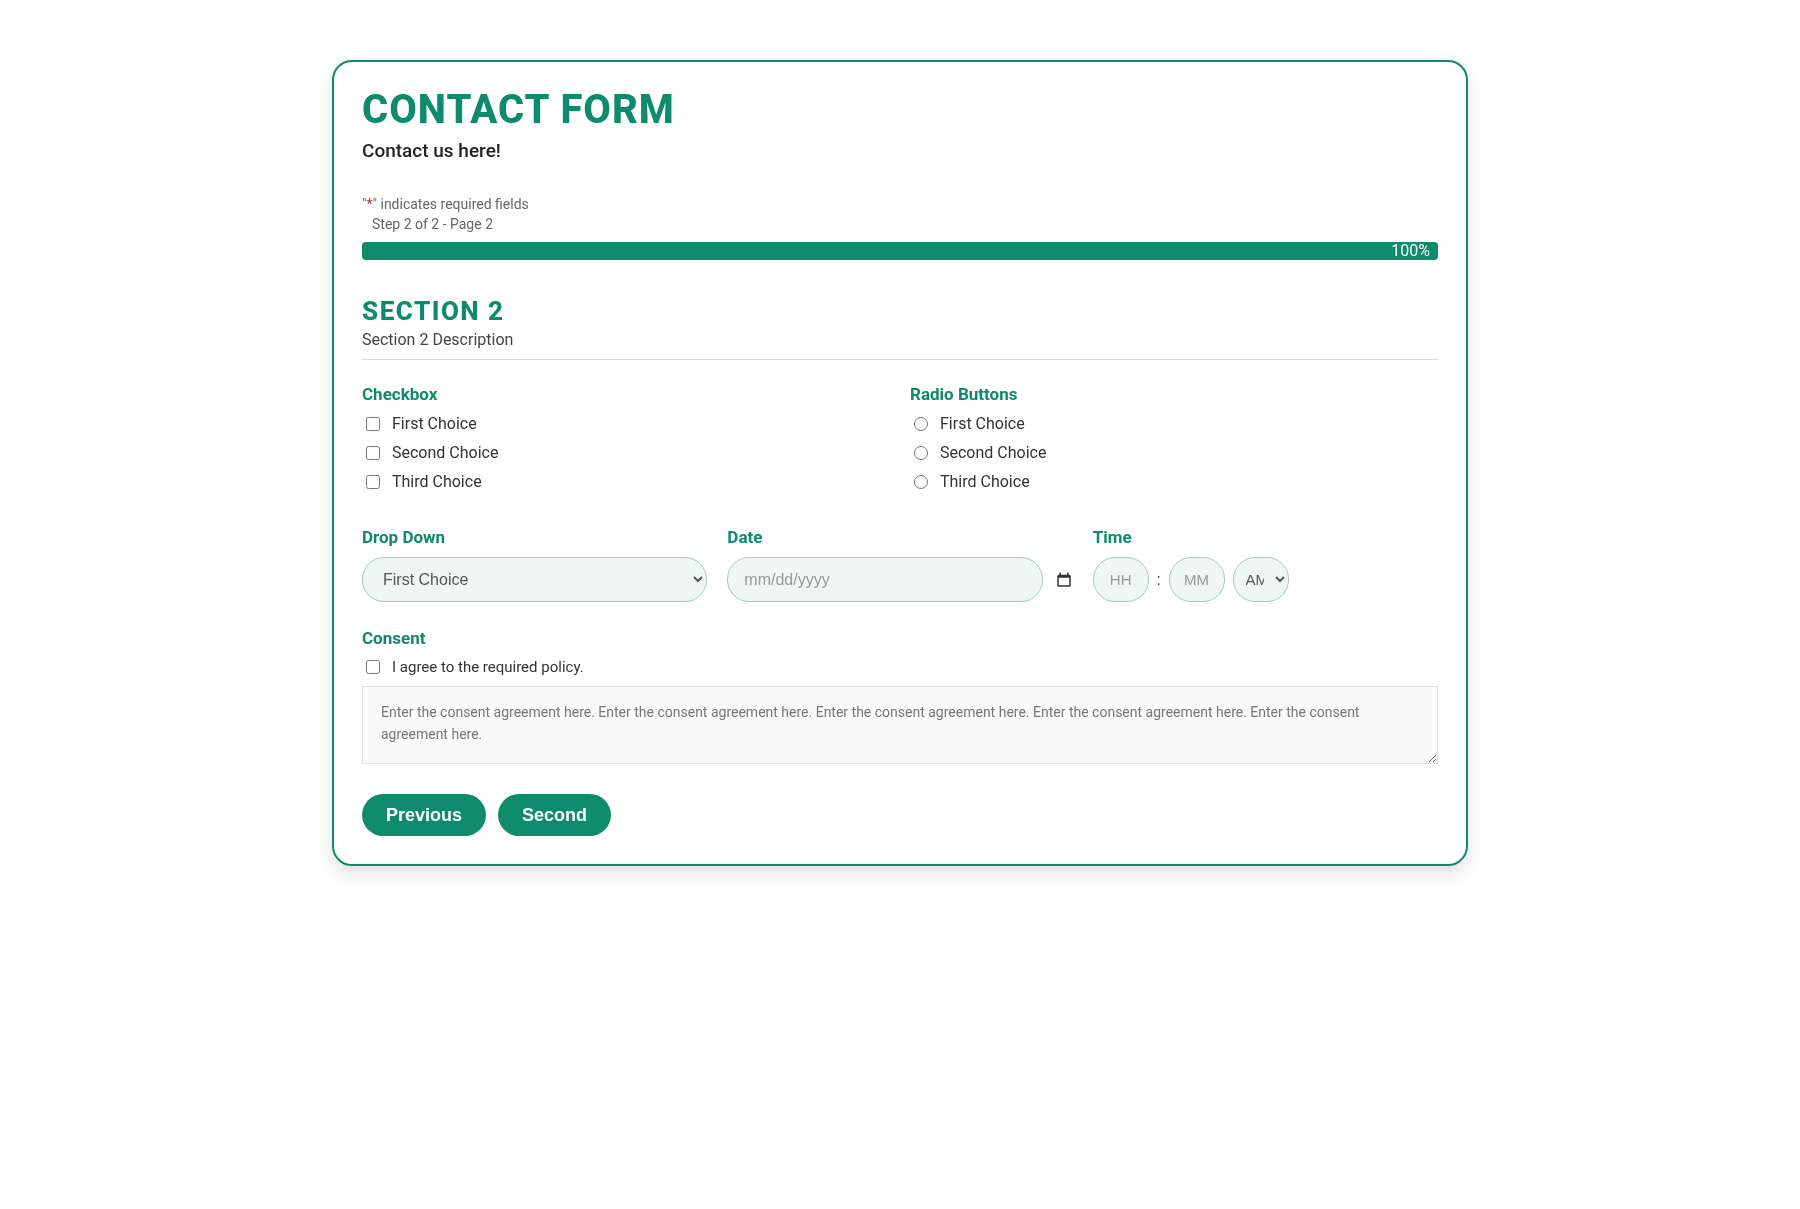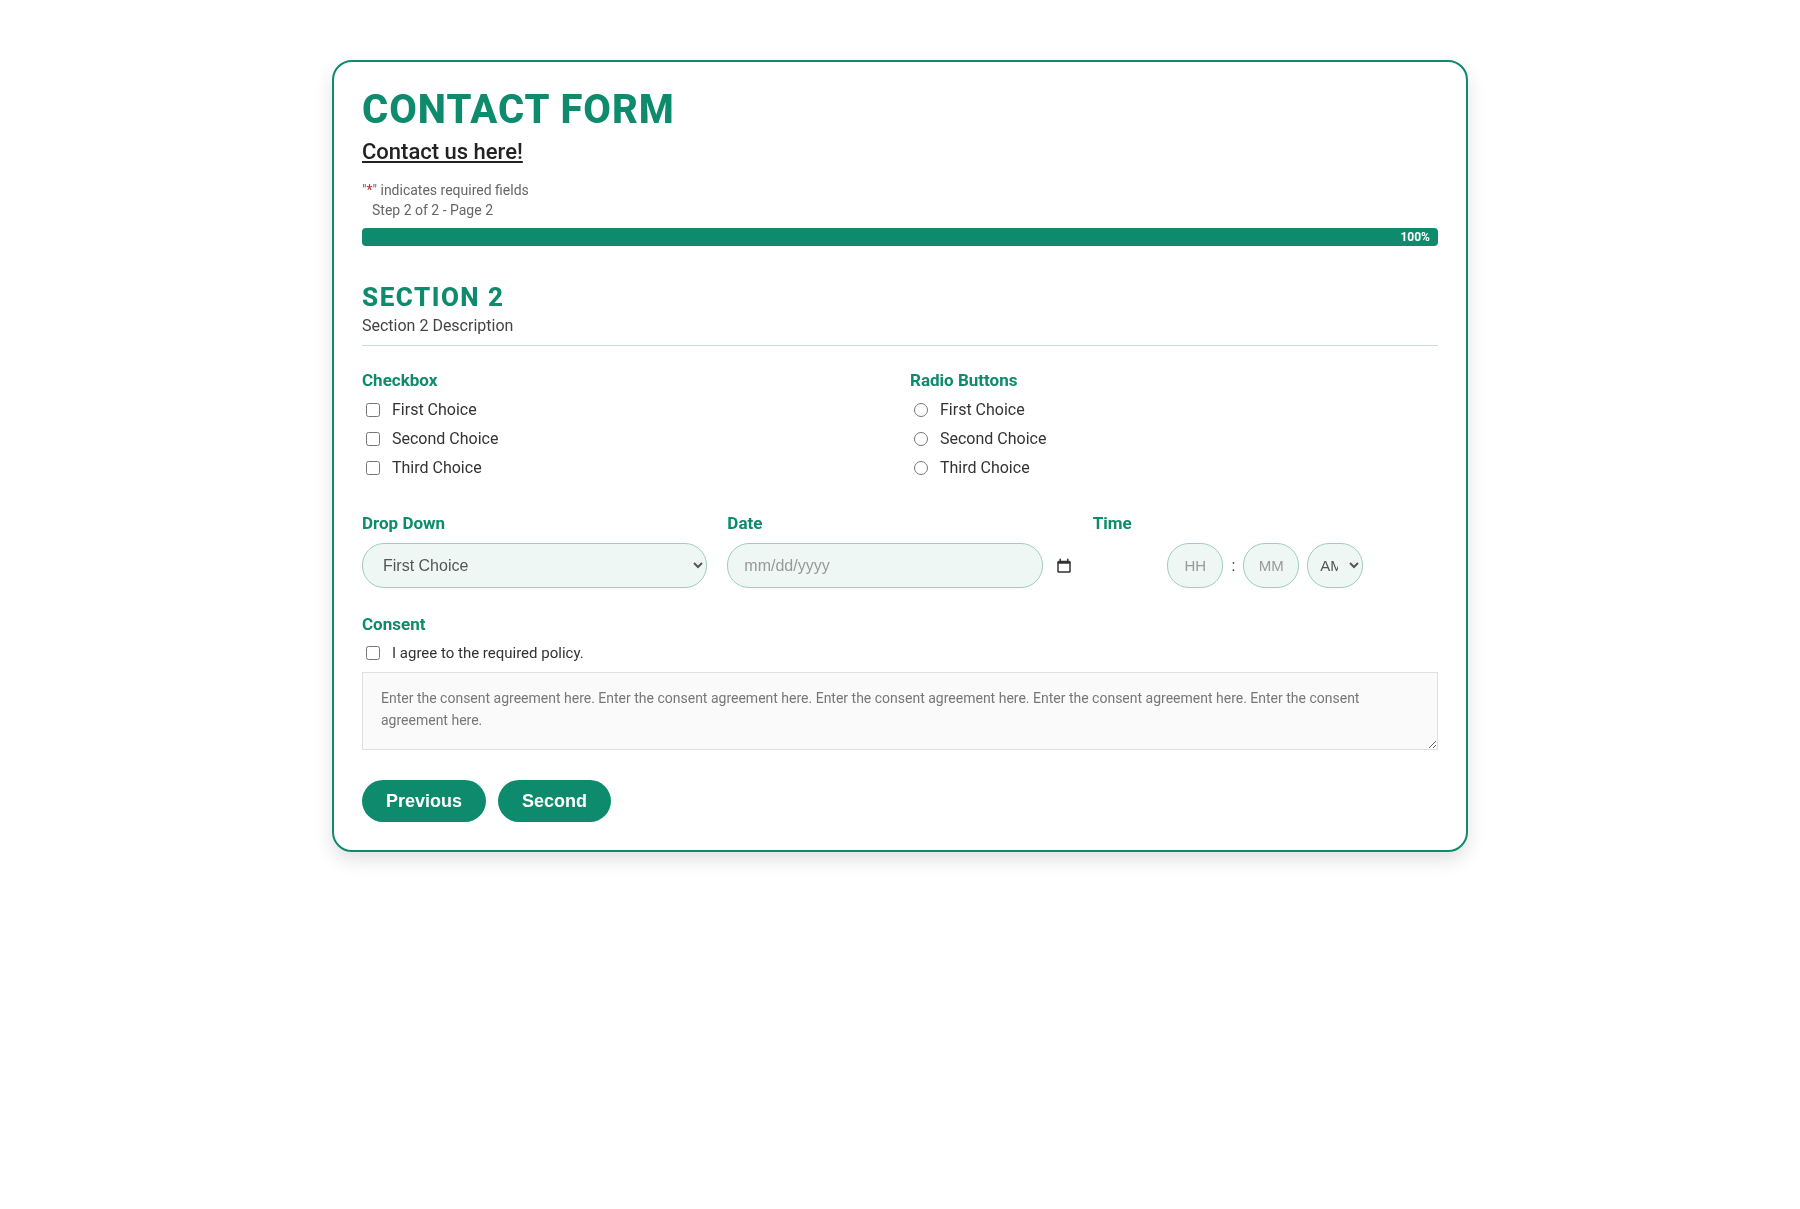--- a/index.html
+++ b/index.html
@@ -25,24 +25,23 @@
     .form-title {
       color: #0d8b6c;
       font-size: 40px;
       font-weight: 800;
       letter-spacing: 1px;
       text-transform: uppercase;
       margin-bottom: 6px;
     }
     .form-subtitle {
       color: #222;
-      font-size: 22px;
+      font-size: 19px;
       font-weight: 500;
-      margin-bottom: 18px;
-      text-decoration: underline;
+      margin-bottom: 34px;
     }
     .required-note {
       color: #666;
       font-size: 14px;
       margin-bottom: 4px;
     }
     .required-note .asterisk {
       color: #c03030;
     }
     .step-note {
@@ -58,22 +57,22 @@
       border-radius: 4px;
       position: relative;
       margin-bottom: 36px;
     }
     .progress-bar-text {
       position: absolute;
       right: 8px;
       top: 0;
       line-height: 18px;
       color: #ffffff;
-      font-size: 12px;
-      font-weight: 700;
+      font-size: 16px;
+      font-weight: 400;
     }
     .section-title {
       color: #0d8b6c;
       font-size: 26px;
       font-weight: 800;
       letter-spacing: 1.5px;
       text-transform: uppercase;
       margin-bottom: 4px;
     }
     .section-desc {
@@ -142,21 +141,20 @@
       flex: 1;
     }
     .calendar-icon {
       width: 18px;
       height: 18px;
     }
     .time-group {
       display: flex;
       align-items: center;
       gap: 8px;
-      justify-content: center;
     }
     .time-input {
       width: 56px;
       height: 45px;
       border: 1px solid #9fcdc0;
       border-radius: 22px;
       background: #eff7f4;
       text-align: center;
       font-size: 15px;
       color: #888;

